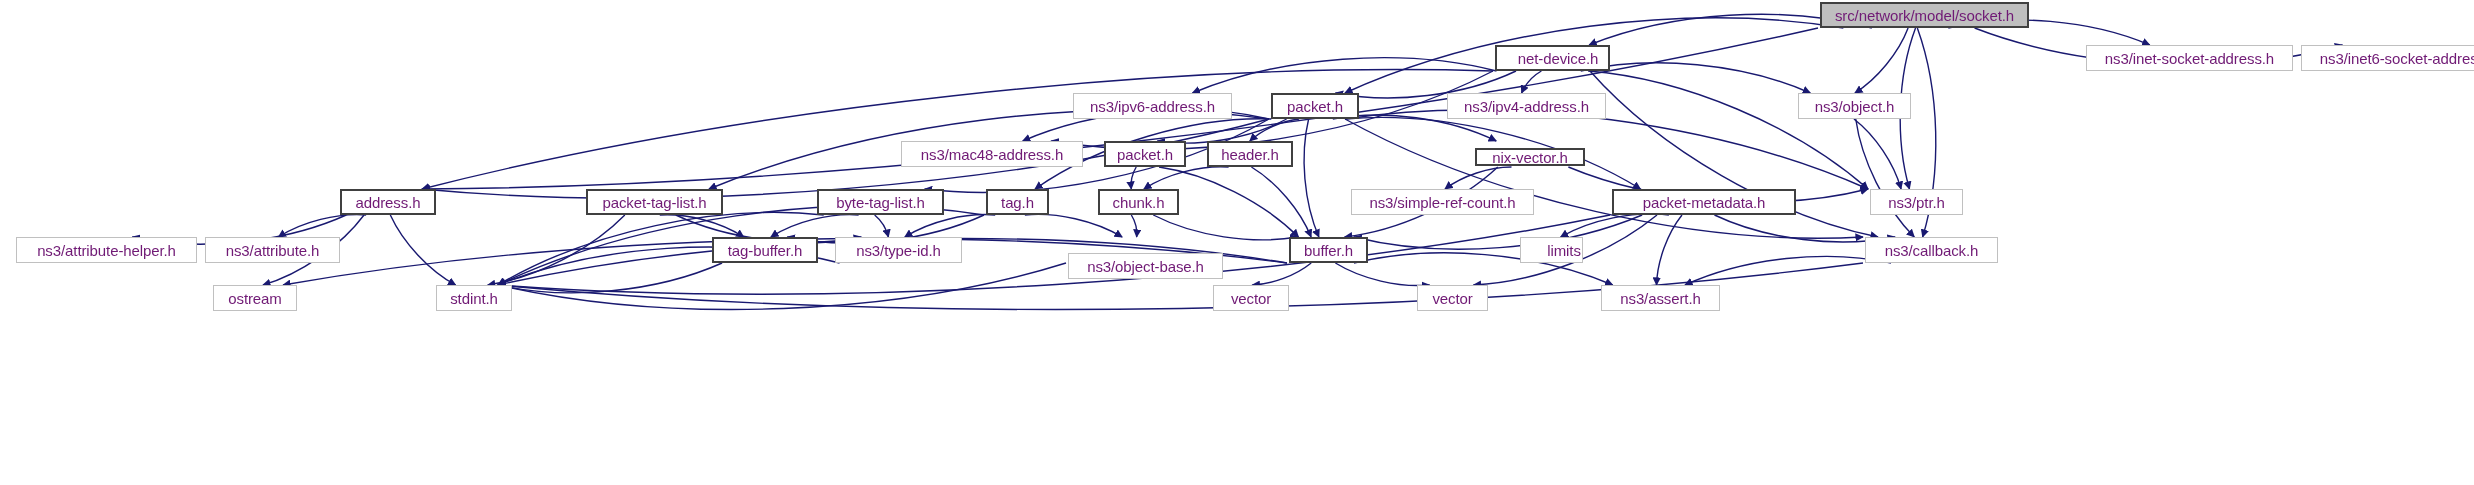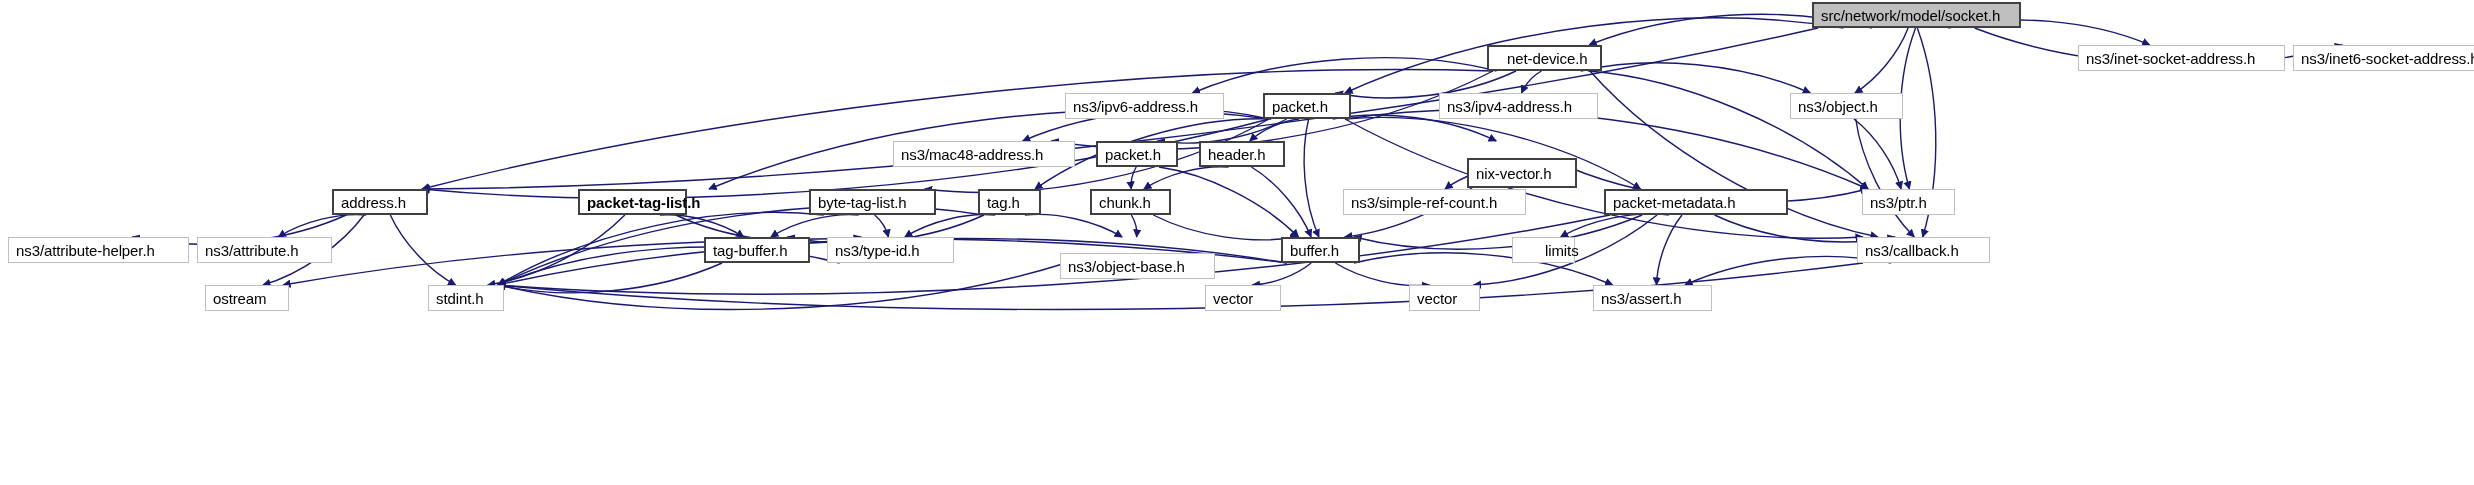--- a/index.html
+++ b/index.html
@@ -23,28 +23,30 @@
     top: 0;
     width: 2474px;
     height: 485px;
     pointer-events: none;
   }
   .node {
     position: absolute;
     box-sizing: border-box;
     display: flex;
     align-items: center;
+    justify-content: center;
     background: #ffffff;
     border: 1px solid #c0c0c0;
-    color: #000000;
+    color: #701a75;
     font-size: 15px;
     line-height: 1;
     white-space: nowrap;
     letter-spacing: -0.1px;
     z-index: 5;
+    margin-left: 8px;
   }
   .node.solid {
     border: 2px solid #404040;
   }
   .node.root {
     background: #bfbfbf;
     border: 2px solid #404040;
   }
   .node-label {
     padding: 0 7px;
@@ -162,27 +164,27 @@
       </div>
       <div class="node light" style="left: 893px; top: 141px; width: 182px; height: 26px;">
         <span class="node-label">ns3/mac48-address.h</span>
       </div>
       <div class="node solid" style="left: 1096px; top: 141px; width: 82px; height: 26px;">
         <span class="node-label">packet.h</span>
       </div>
       <div class="node solid" style="left: 1199px; top: 141px; width: 86px; height: 26px;">
         <span class="node-label">header.h</span>
       </div>
-      <div class="node solid" style="left: 1467px; top: 158px; width: 110px; height: 30px;">
+      <div class="node solid" style="left: 1467px; top: 148px; width: 110px; height: 18px;">
         <span class="node-label">nix-vector.h</span>
       </div>
       <div class="node solid" style="left: 332px; top: 189px; width: 96px; height: 26px;">
         <span class="node-label">address.h</span>
       </div>
-      <div class="node solid" style="left: 578px; top: 189px; width: 109px; height: 26px; font-weight: bold;">
+      <div class="node solid" style="left: 578px; top: 189px; width: 137px; height: 26px;">
         <span class="node-label">packet-tag-list.h</span>
       </div>
       <div class="node solid" style="left: 809px; top: 189px; width: 127px; height: 26px;">
         <span class="node-label">byte-tag-list.h</span>
       </div>
       <div class="node solid" style="left: 978px; top: 189px; width: 63px; height: 26px;">
         <span class="node-label">tag.h</span>
       </div>
       <div class="node solid" style="left: 1090px; top: 189px; width: 81px; height: 26px;">
         <span class="node-label">chunk.h</span>

